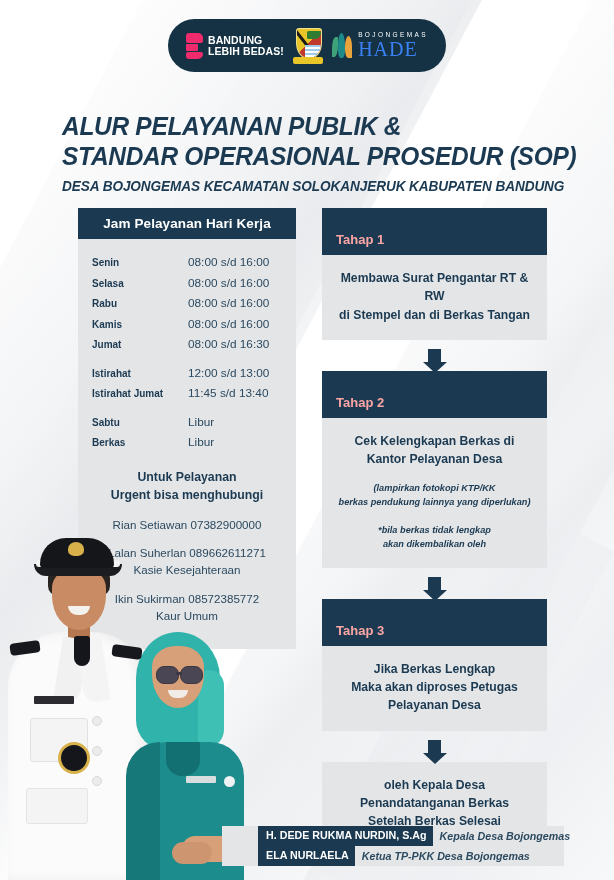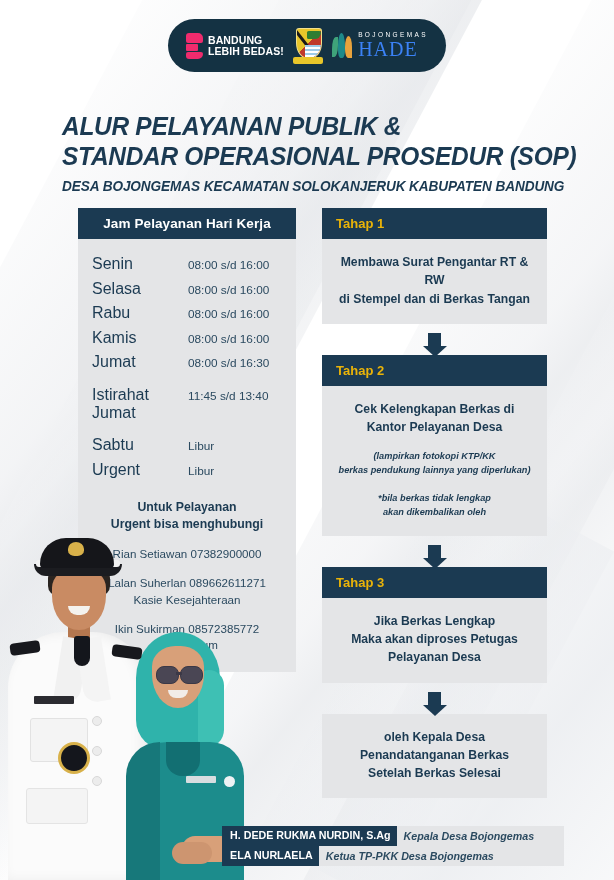--- a/index.html
+++ b/index.html
@@ -128,42 +128,42 @@
     background: #1b3a52; color: #fff; text-align: center;
     font-weight: bold; font-size: 13.5px; padding: 8px 0 8px;
     letter-spacing: .1px;
   }
   .panel-body {
     background: #e4e5e7; padding: 16px 14px 18px; box-sizing: border-box;
     min-height: 410px;
   }
   .sched-row { display: flex; align-items: baseline; margin-bottom: 6.5px; }
   .sched-row .day {
-    flex: 0 0 96px; color: #1b3a52; font-weight: normal; font-size: 16px;
+    flex: 0 0 96px; color: #1b3a52; font-weight: bold; font-size: 10px;
   }
   .sched-row .time {
     color: #2b4a60; font-size: 11.8px; font-weight: normal;
   }
   .sched-gap { height: 8px; }
 
   .urgent-head {
     text-align: center; color: #1b3a52; font-weight: bold;
     font-size: 12.3px; line-height: 1.45; margin-top: 20px;
   }
   .contact {
     text-align: center; color: #2b4a60; font-size: 11.6px;
     line-height: 1.45; margin-top: 12px;
   }
   .contact .role { display: block; }
 
   
   #flow-col { position: absolute; left: 322px; top: 208px; width: 225px; }
   .step-head {
-    background: #1b3a52; color: #eab308; font-weight: bold; font-size: 13px;
-    padding: 8px 0 8px 14px; box-sizing: border-box;
+    background: #1b3a52; color: #fca5a5; font-weight: bold; font-size: 13px;
+    padding: 24px 0 8px 14px; box-sizing: border-box;
   }
   .step-body {
     background: #e4e5e7; text-align: center; box-sizing: border-box;
     padding: 14px 10px 16px;
   }
   .step-body .main {
     color: #1b3a52; font-weight: bold; font-size: 12.2px; line-height: 1.5;
   }
   .step-body .note {
     color: #1b3a52; font-weight: bold; font-style: italic;
@@ -221,21 +221,21 @@
   .w-tag       { left: 186px; top: 256px; width: 30px; height: 7px; background:#d8dde0; border-radius: 1px;}
   .w-pin       { left: 224px; top: 256px; width: 11px; height: 11px; background:#eef2f4; border-radius: 50%;}
   .w-hand      { left: 182px; top: 316px; width: 52px; height: 26px; background:#d8a079; border-radius: 16px;}
   .w-hand2     { left: 172px; top: 322px; width: 40px; height: 22px; background:#cd9570; border-radius: 14px;}
 
   
   #footer-band {
     position: absolute; left: 222px; top: 826px; width: 342px; height: 40px;
     background: #e4e5e7;
   }
-  .foot-row { display: flex; align-items: center; height: 20px; }
+  .foot-row { display: flex; align-items: center; height: 20px; margin-left: 36px; }
   .foot-name {
     background: #1b3a52; color: #ffffff; font-weight: bold; font-size: 10.7px;
     padding: 3px 6px 3px 8px; box-sizing: border-box; white-space: nowrap;
     line-height: 1.25;
   }
   .foot-role {
     color: #2b4a60; font-style: italic; font-weight: bold; font-size: 10.7px;
     padding-left: 7px; white-space: nowrap;
   }
 </style>
@@ -314,32 +314,36 @@
         <span class="time">08:00 s/d 16:00</span>
       </div>
       <div class="sched-row">
         <span class="day">Jumat</span>
         <span class="time">08:00 s/d 16:30</span>
       </div>
 
       <div class="sched-gap"></div>
 
       <div class="sched-row">
+        <span class="day">Istirahat</span>
+        <span class="time">12:00 s/d 13:00</span>
+      </div>
+      <div class="sched-row">
         <span class="day">Istirahat Jumat</span>
         <span class="time">11:45 s/d 13:40</span>
       </div>
 
       <div class="sched-gap"></div>
 
       <div class="sched-row">
         <span class="day">Sabtu</span>
         <span class="time">Libur</span>
       </div>
       <div class="sched-row">
-        <span class="day">Urgent</span>
+        <span class="day">Berkas</span>
         <span class="time">Libur</span>
       </div>
 
       <div class="urgent-head">
         <div>Untuk Pelayanan</div>
         <div>Urgent bisa menghubungi</div>
       </div>
 
       <div class="contact">
         <div>Rian Setiawan 07382900000</div>

